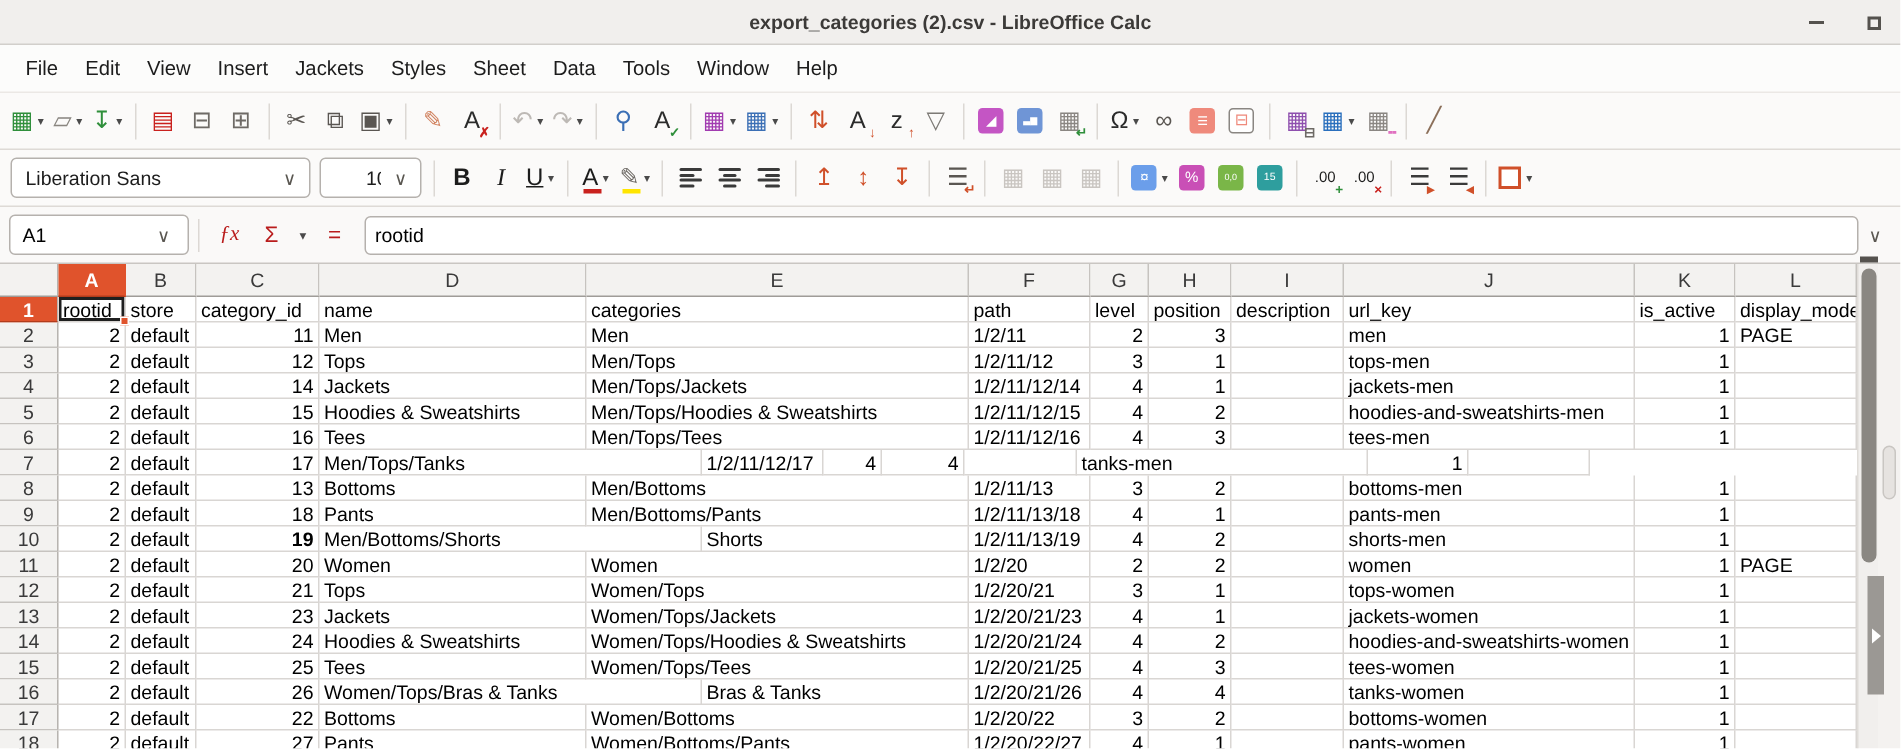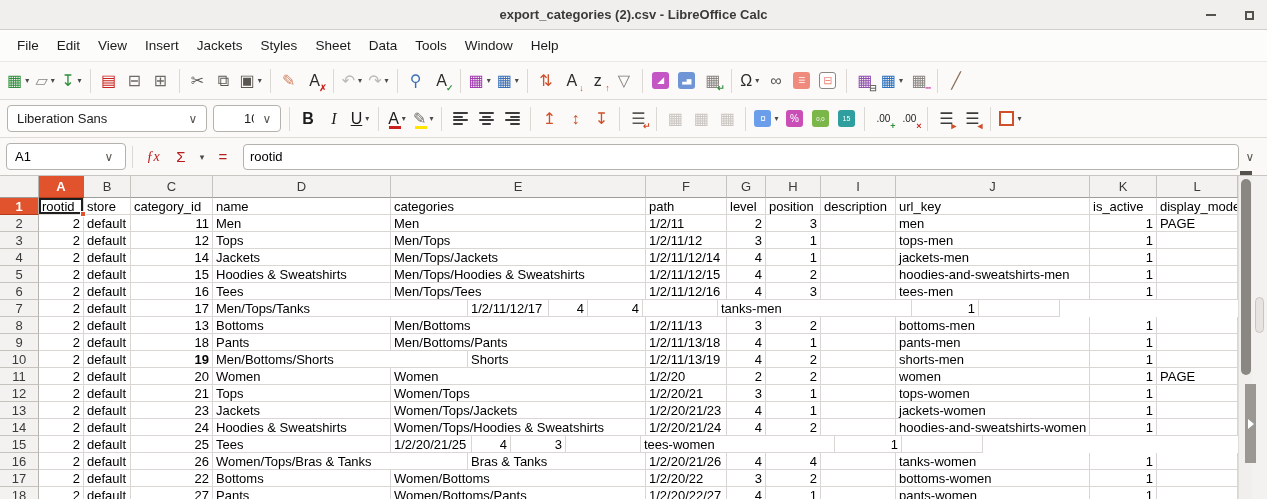--- a/index.html
+++ b/index.html
@@ -607,20 +607,21 @@
         <div class="cell" style="width: 194px;">hoodies-and-sweatshirts-women</div>
         <div class="cell num" style="width: 67px;">1</div>
         <div class="cell" style="width: 81px;"></div>
       </div>
       <div class="grow">
         <div class="rowh">15</div>
         <div class="cell num" style="width: 45px;">2</div>
         <div class="cell" style="width: 47px;">default</div>
         <div class="cell num" style="width: 82px;">25</div>
         <div class="cell" style="width: 178px;">Tees</div>
+        <div class="cell" style="width: 255px;">Women/Tops/Tees</div>
         <div class="cell" style="width: 81px;">1/2/20/21/25</div>
         <div class="cell num" style="width: 39px;">4</div>
         <div class="cell num" style="width: 55px;">3</div>
         <div class="cell" style="width: 75px;"></div>
         <div class="cell" style="width: 194px;">tees-women</div>
         <div class="cell num" style="width: 67px;">1</div>
         <div class="cell" style="width: 81px;"></div>
       </div>
       <div class="grow">
         <div class="rowh">16</div>

